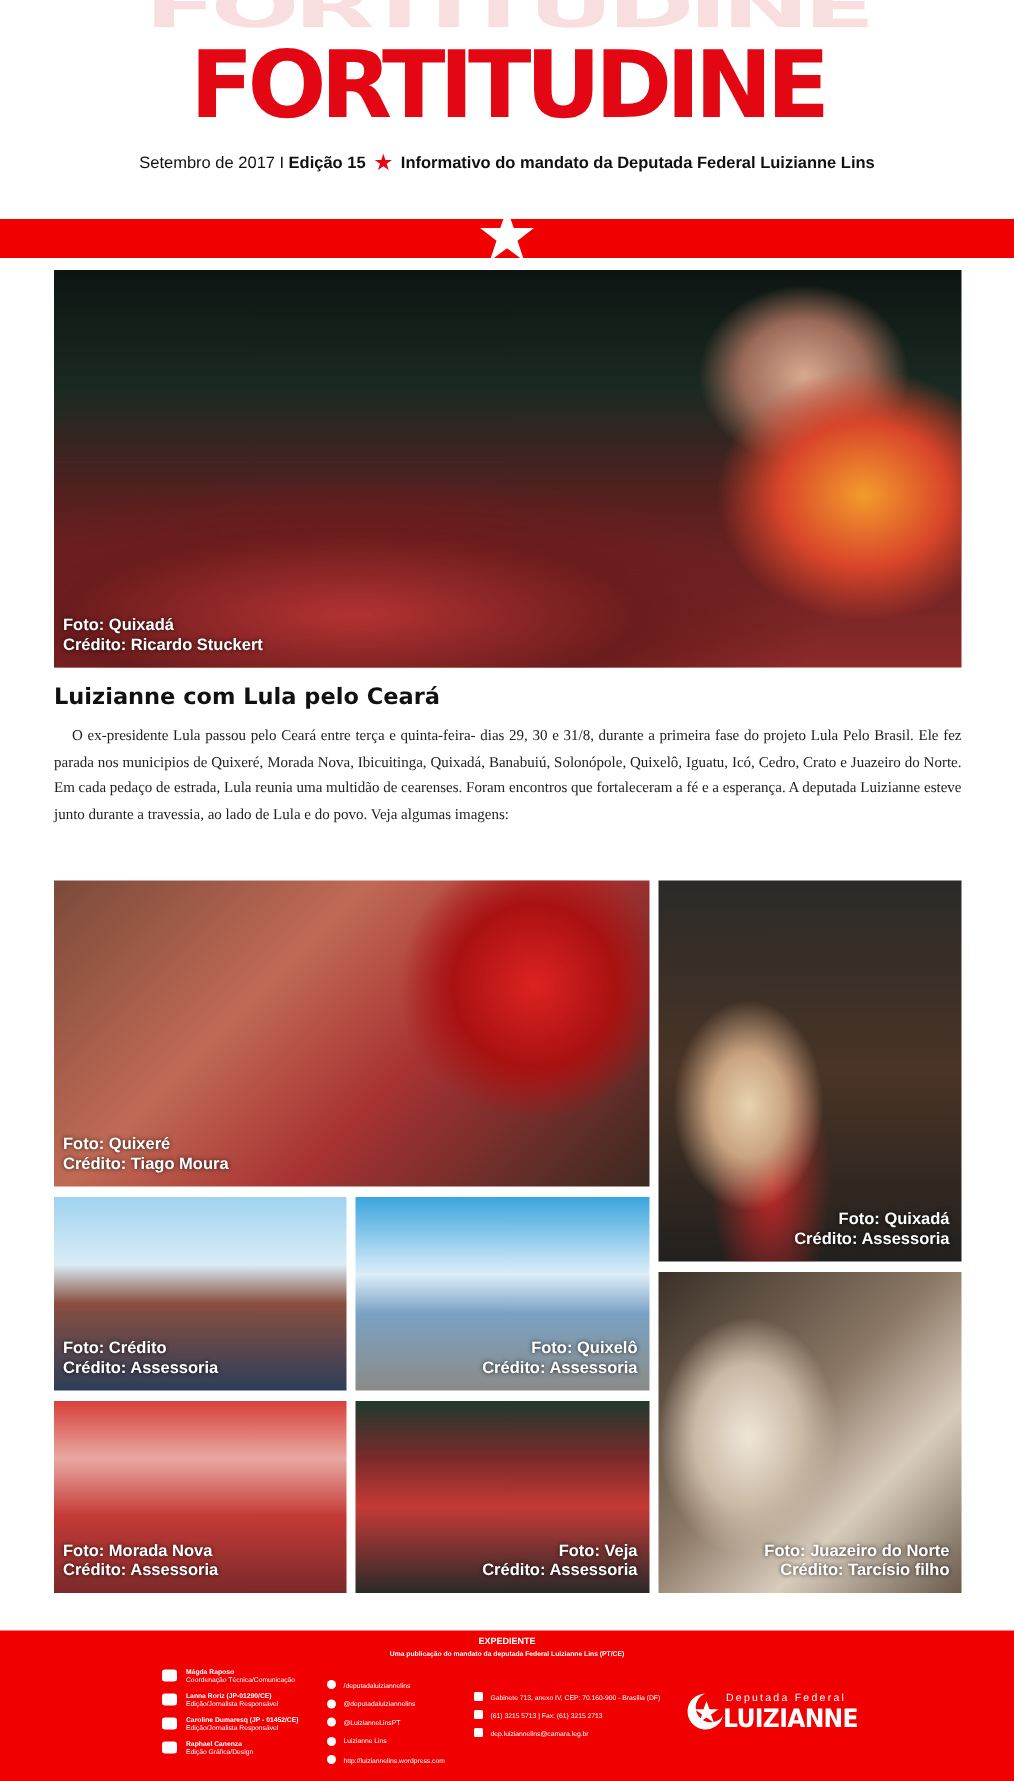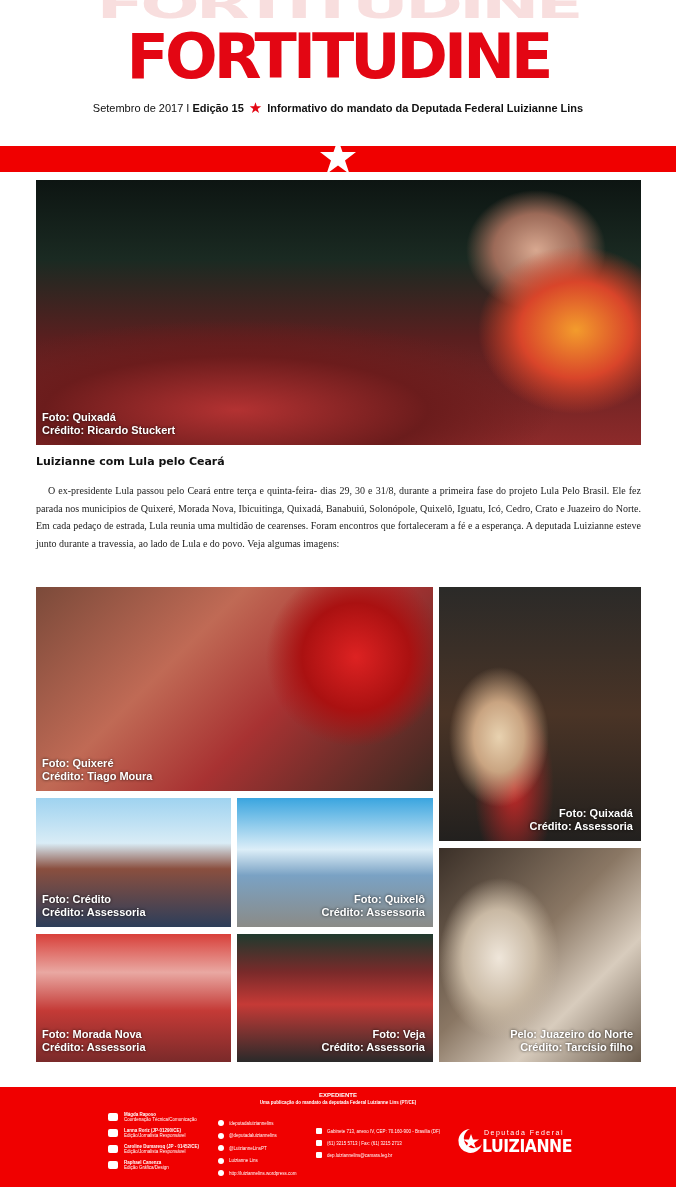--- a/index.html
+++ b/index.html
@@ -45,21 +45,21 @@
   .hero {
     left: 36px; top: 180px; width: 605px; height: 265px;
     background:
       radial-gradient(ellipse 140px 120px at 540px 150px, #f39c2c 0%, #d9452a 40%, rgba(0,0,0,0) 70%),
       radial-gradient(ellipse 70px 60px at 500px 70px, #d8a890 0%, #9c6a58 60%, rgba(0,0,0,0) 100%),
       radial-gradient(ellipse 320px 90px at 200px 230px, #b33232 0%, #6b1c1c 60%, rgba(0,0,0,0) 100%),
       linear-gradient(180deg, #0d1512 0%, #1a2a22 30%, #5a1f1f 60%, #8d2a2a 100%);
   }
 
   .headline {
-    position: absolute; left: 36px; top: 455px; font-weight: bold; font-size: 11px; color: #111;
+    position: absolute; left: 36px; top: 455px; font-weight: bold; font-size: 15px; color: #111;
     font-family: "DejaVu Sans", sans-serif;
   }
   .body-text {
     position: absolute; left: 36px; top: 482px; width: 605px;
     font-family: "Liberation Serif", serif; font-size: 10px; line-height: 17.5px; color: #222;
     text-align: justify; text-indent: 12px;
   }
 
   .p-quixere { left: 36px; top: 587px; width: 397px; height: 204px;
     background: radial-gradient(ellipse 90px 90px at 320px 70px, #d22 0%, #a11 60%, rgba(0,0,0,0) 100%),
@@ -148,21 +148,21 @@
   </div>
 </div>
 <div class="photo p-quixelo">
   <div class="caption br">
     <div>Foto: Quixelô</div>
     <div>Crédito: Assessoria</div>
   </div>
 </div>
 <div class="photo p-juazeiro">
   <div class="caption br">
-    <div>Pelo: Juazeiro do Norte</div>
+    <div>Foto: Juazeiro do Norte</div>
     <div>Crédito: Tarcísio filho</div>
   </div>
 </div>
 <div class="photo p-morada">
   <div class="caption bl">
     <div>Foto: Morada Nova</div>
     <div>Crédito: Assessoria</div>
   </div>
 </div>
 <div class="photo p-crato">

